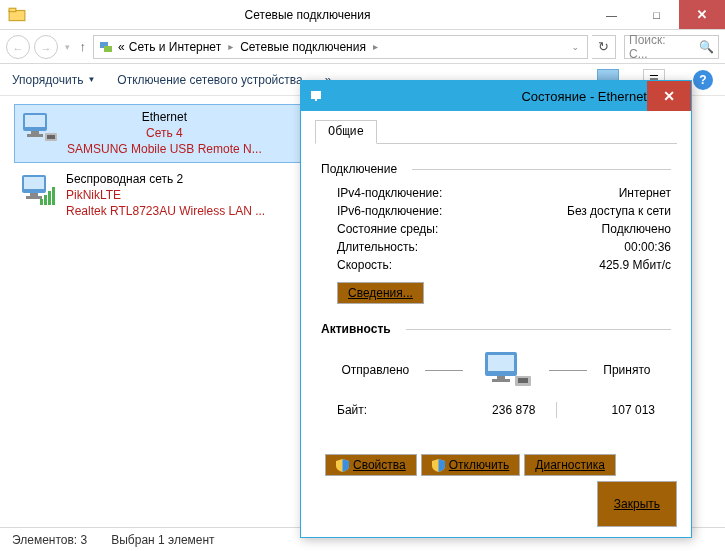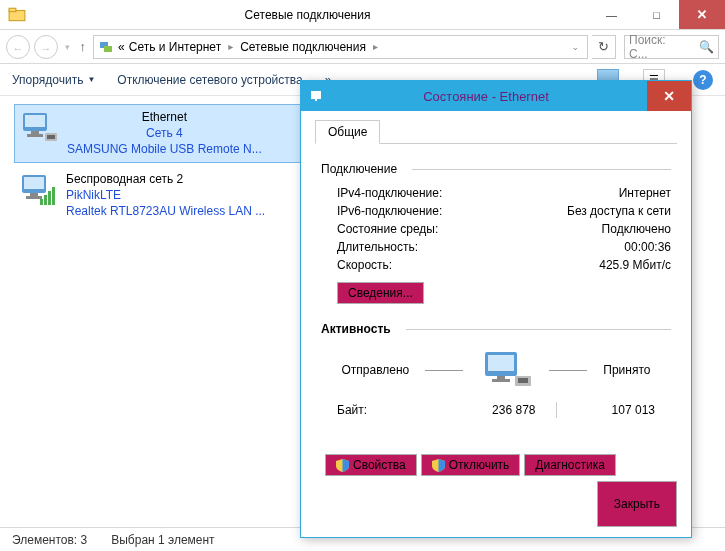--- a/index.html
+++ b/index.html
@@ -29,40 +29,40 @@
 .tb-spacer { flex: 1; }
 .tb-icon { width: 22px; height: 22px; border: 1px solid #ccc; margin-left: 2px; display: flex; align-items: center; justify-content: center; font-size: 11px; }
 .tb-help { width: 20px; height: 20px; border-radius: 50%; background: #3b8ee0; color: #fff; display: flex; align-items: center; justify-content: center; font-size: 12px; font-weight: bold; margin-left: 6px; }
 
 .content { padding: 8px 14px; height: 423px; }
 .conn-item { display: flex; gap: 8px; padding: 4px; width: 290px; margin-bottom: 4px; }
 .conn-item.sel { background: #cde8ff; border: 1px solid #7bb6e8; text-align: center; }
 .conn-icon { width: 40px; height: 38px; flex-shrink: 0; }
 .conn-text { display: flex; flex-direction: column; line-height: 1.35; overflow: hidden; }
 .conn-name { color: #000; font-size: 12px; }
-.conn-sub { color: #1d4ed8; font-size: 12px; white-space: nowrap; overflow: hidden; text-overflow: ellipsis; }
+.conn-sub { color: #b91c1c; font-size: 12px; white-space: nowrap; overflow: hidden; text-overflow: ellipsis; }
 
 .statusbar { position: absolute; bottom: 0; left: 0; right: 0; height: 24px; border-top: 1px solid #d9d9d9; display: flex; align-items: center; padding: 0 12px; gap: 24px; font-size: 12px; color: #333; }
 
 
 .dialog { position: absolute; left: 300px; top: 80px; width: 392px; height: 458px; background: #fff; border: 1px solid #2dabe0; box-shadow: 2px 2px 10px rgba(0,0,0,0.25); }
 .dlg-title { height: 30px; background: #2dabe0; display: flex; align-items: center; }
 .dlg-icon { width: 16px; height: 16px; margin-left: 8px; }
-.dlg-title-text { flex: 1; text-align: center; color: #701a75; font-size: 13px; }
+.dlg-title-text { flex: 1; text-align: right; color: #000000; font-size: 13px; }
 .dlg-close { width: 44px; height: 100%; background: #c8453a; color: #fff; display: flex; align-items: center; justify-content: center; font-size: 14px; font-weight: bold; }
 .dlg-body { padding: 8px 14px 10px; }
 .tabs { display: flex; border-bottom: 1px solid #ccc; }
-.tab { padding: 4px 12px; border: 1px solid #ccc; border-bottom: 1px solid #fff; background: #fff; font-size: 12px; position: relative; top: 1px; }
+.tab { padding: 4px 12px; border: 1px solid #ccc; border-bottom: 1px solid #fff; background: #fff; font-size: 12px; position: relative; top: 1px; font-family: Liberation Mono, monospace; }
 .tab-content { padding: 12px 6px 6px; }
 .group-hdr { display: flex; align-items: center; gap: 15px; font-size: 12px; margin: 6px 0 8px; }
 .group-hdr .line { flex: 1; height: 1px; background: #ccc; }
 .kv { display: flex; padding: 2px 0 2px 16px; font-size: 12px; }
 .kv .k { flex: 1; }
 .kv .v { text-align: right; }
-.btn { border: 1px solid #adadad; background: #be185d; padding: 3px 10px; font-size: 12px; display: inline-flex; align-items: center; gap: 4px; cursor: default; }
+.btn { border: 1px solid #adadad; background: #a16207; padding: 3px 10px; font-size: 12px; display: inline-flex; align-items: center; gap: 4px; cursor: default; text-decoration: underline; }
 .shield { width: 13px; height: 13px; }
 .activity { display: flex; align-items: center; justify-content: center; gap: 16px; margin: 12px 0 10px; }
 .act-line { width: 38px; height: 1px; background: #999; }
 .act-icon { width: 54px; height: 44px; }
 .byte-row { display: flex; align-items: center; padding: 0 16px; font-size: 12px; }
 .byte-row .lbl { width: 100px; }
 .byte-row .sent { flex: 1; text-align: right; padding-right: 20px; }
 .byte-row .sep { width: 1px; height: 16px; background: #ccc; }
 .byte-row .recv { flex: 1; text-align: right; }
 .btn-row { display: flex; gap: 4px; margin-top: 36px; padding-left: 4px; }

